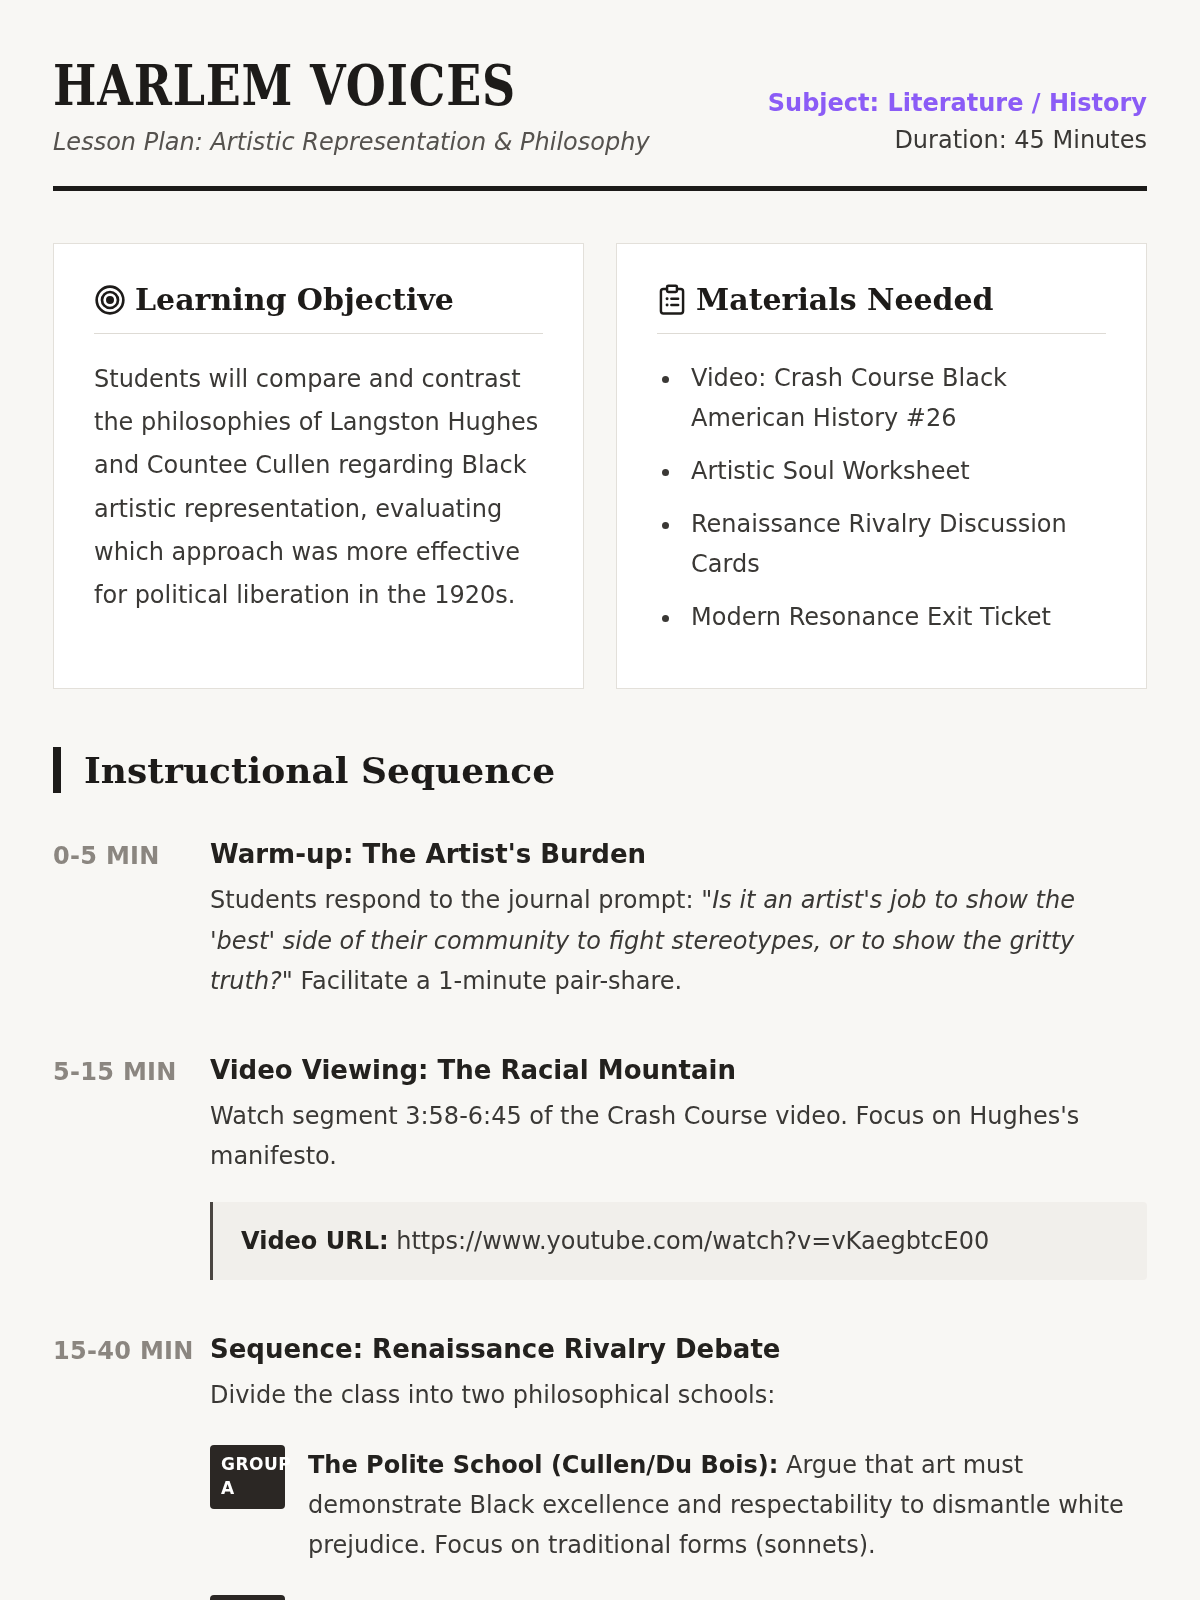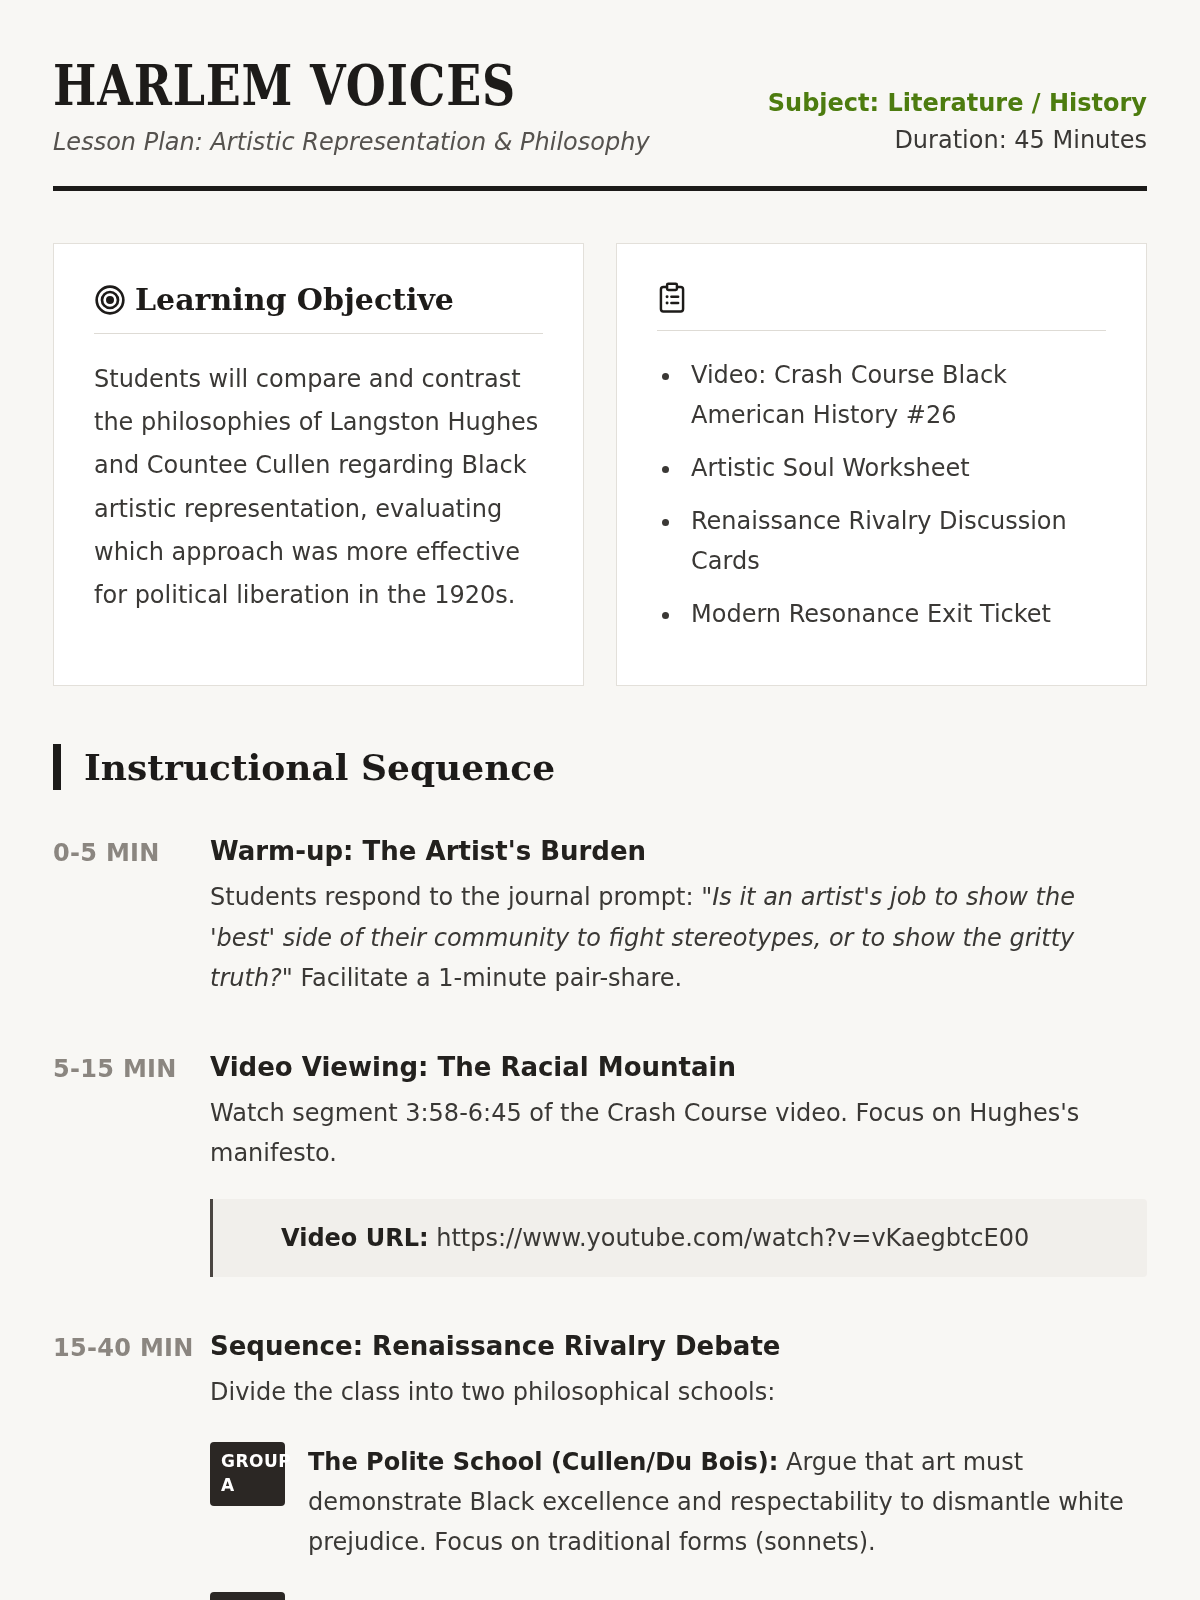--- a/index.html
+++ b/index.html
@@ -25,21 +25,21 @@
     white-space: nowrap;
     letter-spacing: 1px;
   }
   .masthead-subtitle {
     font-style: italic;
     font-size: 24px;
     color: #55524e;
     margin-top: 10px;
   }
   .header-meta { text-align: right; padding-bottom: 2px; }
-  .meta-subject { font-size: 24px; font-weight: bold; color: #4d7c0f; }
+  .meta-subject { font-size: 24px; font-weight: bold; color: #8b5cf6; }
   .meta-duration { font-size: 24px; color: #3a3835; margin-top: 9px; }
   .rule { height: 5px; background: #1d1b19; border: none; margin-top: 30px; }
 
   
   .cards { display: flex; gap: 32px; margin-top: 52px; }
   .card {
     flex: 1 1 0;
     background: #ffffff;
     border: 1px solid #e3e0da;
     padding: 38px 40px;
@@ -93,21 +93,21 @@
 
   .url-box {
     margin-top: 26px;
     background: #f1efeb;
     border-left: 3px solid #4a4541;
     border-radius: 0 4px 4px 0;
     padding: 25px 28px;
     font-size: 24px;
     color: #3a3835;
   }
-  .url-label { font-weight: bold; color: #23211e; margin-left: 40px; }
+  .url-label { font-weight: bold; color: #23211e; }
 
   .groups { margin-top: 2px; }
   .group { display: flex; gap: 23px; margin-top: 30px; }
   .badge {
     flex: 0 0 auto;
     width: 75px;
     align-self: flex-start;
     background: #2b2724;
     color: #ffffff;
     font-weight: bold;
@@ -158,20 +158,21 @@
         <span class="icon">
           <svg width="30" height="32" viewBox="0 0 24 26" fill="none" stroke="#1d1b19" stroke-width="2">
             <rect x="3" y="4" width="18" height="20" rx="2"></rect>
             <rect x="8" y="1.5" width="8" height="5" rx="1" fill="#ffffff"></rect>
             <line x1="8" y1="12" x2="8.01" y2="12" stroke-linecap="round" stroke-width="2.4"></line>
             <line x1="11.5" y1="12" x2="17" y2="12" stroke-linecap="round"></line>
             <line x1="8" y1="17" x2="8.01" y2="17" stroke-linecap="round" stroke-width="2.4"></line>
             <line x1="11.5" y1="17" x2="17" y2="17" stroke-linecap="round"></line>
           </svg>
         </span>
+        <span>Materials Needed</span>
       </div>
       <ul class="materials-list">
         <li>Video: Crash Course Black American History #26</li>
         <li>Artistic Soul Worksheet</li>
         <li>Renaissance Rivalry Discussion Cards</li>
         <li>Modern Resonance Exit Ticket</li>
       </ul>
     </div>
 
   </div>

